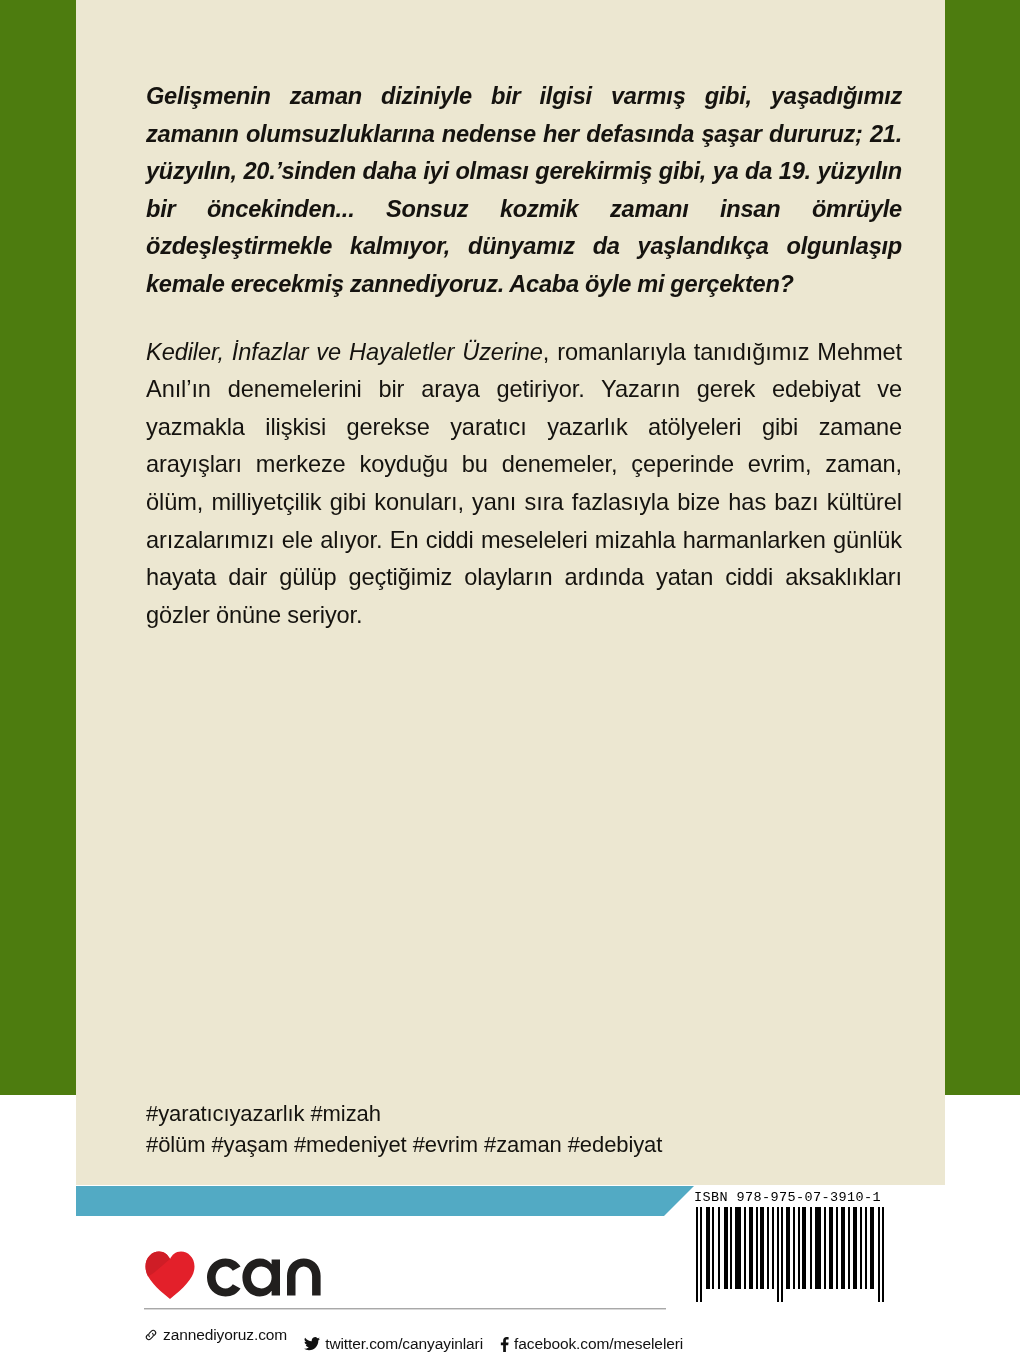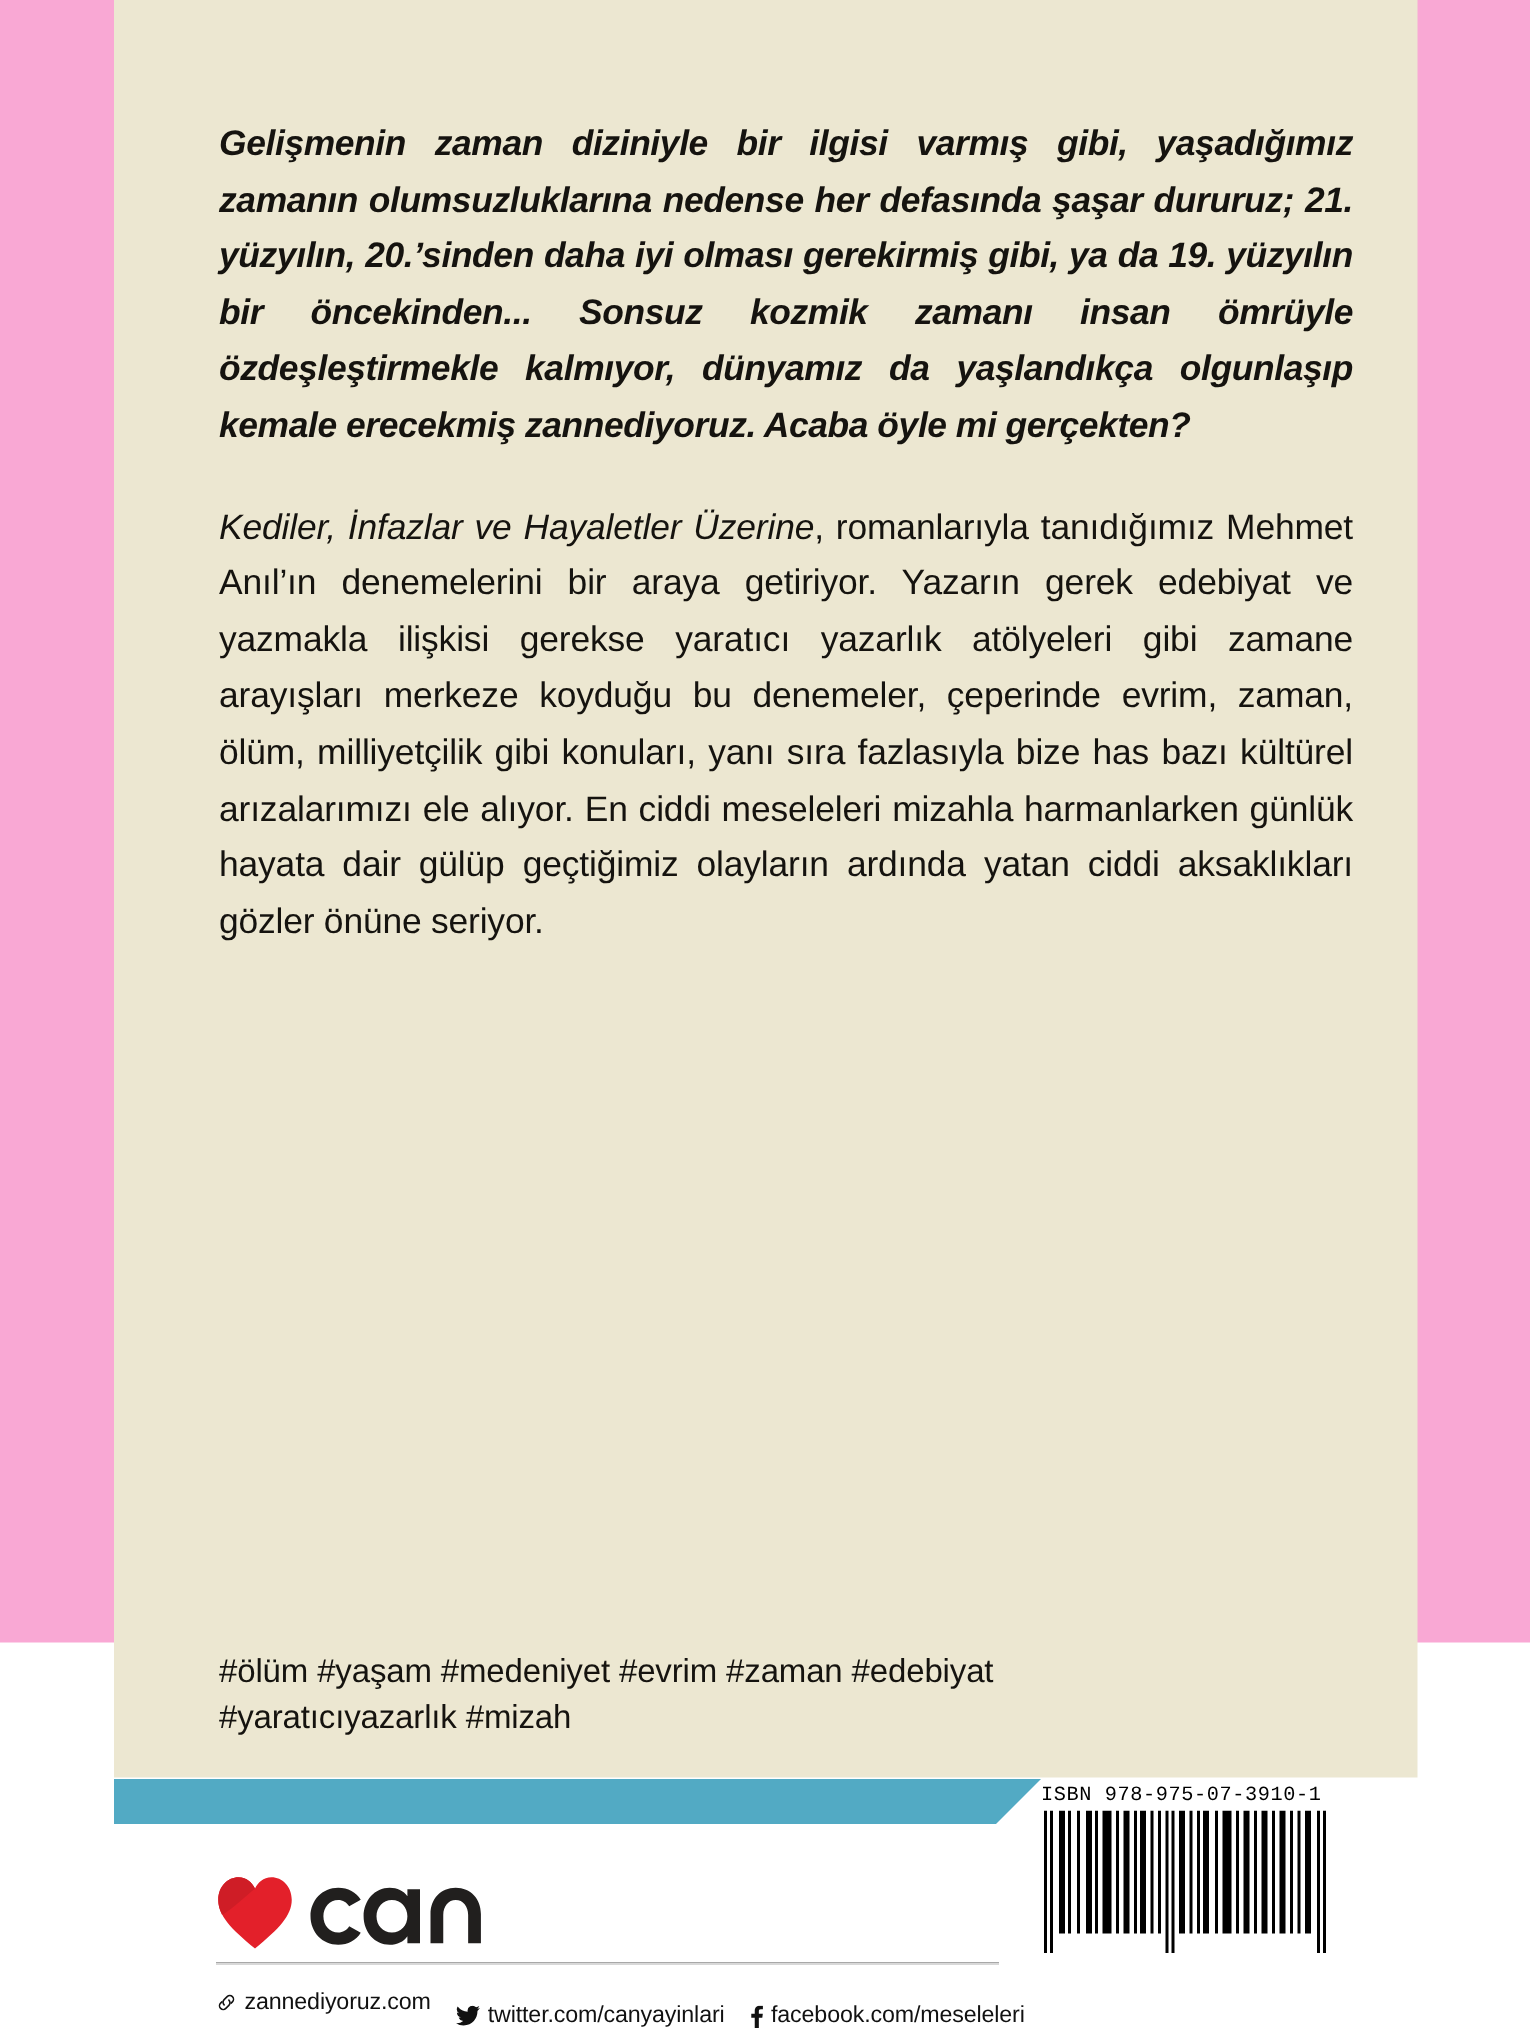--- a/index.html
+++ b/index.html
@@ -3,21 +3,21 @@
 <meta charset="utf-8">
 <style>
   * { margin:0; padding:0; box-sizing:border-box; }
   html, body {
     width:1020px; height:1360px;
     background:#ffffff;
     font-family:"Liberation Sans", sans-serif;
     overflow:hidden;
   }
 
-  .page { position:relative; width:1020px; height:1095px; background:#f9a8d4; }
+  .page { position:relative; width:1020px; height:1095px; background:#4d7c0f; }
 
   
   .cream-panel {
     position:absolute;
     left:76px; top:0; width:869px; height:1185px;
     background:#ece7d1;
   }
 
   
   .blurb {
@@ -127,22 +127,22 @@
 <div class="page">
 
   <div class="cream-panel"></div>
 
   <div class="blurb">
     <p class="para para-lead">Gelişmenin zaman diziniyle bir ilgisi varmış gibi, yaşadığımız zamanın olumsuzluklarına nedense her defasında şaşar dururuz; 21. yüzyılın, 20.’sinden daha iyi olması gerekirmiş gibi, ya da 19. yüzyılın bir öncekinden... Sonsuz kozmik zamanı insan ömrüyle özdeşleştirmekle kalmıyor, dünyamız da yaşlandıkça olgunlaşıp kemale erecekmiş zannediyoruz. Acaba öyle mi gerçekten?</p>
     <p class="para para-body"><em class="title-italic">Kediler, İnfazlar ve Hayaletler Üzerine</em><span>, romanlarıyla tanıdığımız Mehmet Anıl’ın denemelerini bir araya getiriyor. Yazarın gerek edebiyat ve yazmakla ilişkisi gerekse yaratıcı yazarlık atölyeleri gibi zamane arayışları merkeze koyduğu bu denemeler, çeperinde evrim, zaman, ölüm, milliyetçilik gibi konuları, yanı sıra fazlasıyla bize has bazı kültürel arızalarımızı ele alıyor. En ciddi meseleleri mizahla harmanlarken günlük hayata dair gülüp geçtiğimiz olayların ardında yatan ciddi aksaklıkları gözler önüne seriyor.</span></p>
   </div>
 
   <div class="hashtags">
+    <span>#yaratıcıyazarlık #mizah</span>
     <span>#ölüm #yaşam #medeniyet #evrim #zaman #edebiyat</span>
-    <span>#yaratıcıyazarlık #mizah</span>
   </div>
 
   <div class="teal-bar"></div>
 
   <div class="publisher">
     <div class="logo-row">
       <svg class="heart" viewBox="0 0 52 50">
         <path d="M26 49 C10 36 1.5 27 1.5 16.5 C1.5 7.5 8 1.5 15 1.5 C20.5 1.5 24 5 26 9 C28 5 31.5 1.5 37 1.5 C44 1.5 50.5 7.5 50.5 16.5 C50.5 27 42 36 26 49 Z" fill="#e3202a"></path>
         <path d="M26 9 C24 5 20.5 1.5 15 1.5 C8 1.5 1.5 7.5 1.5 16.5 C1.5 20 2.4 23.3 4 26.5 C9 24 15 18.5 26 9 Z" fill="#cf1d26"></path>
       </svg>

